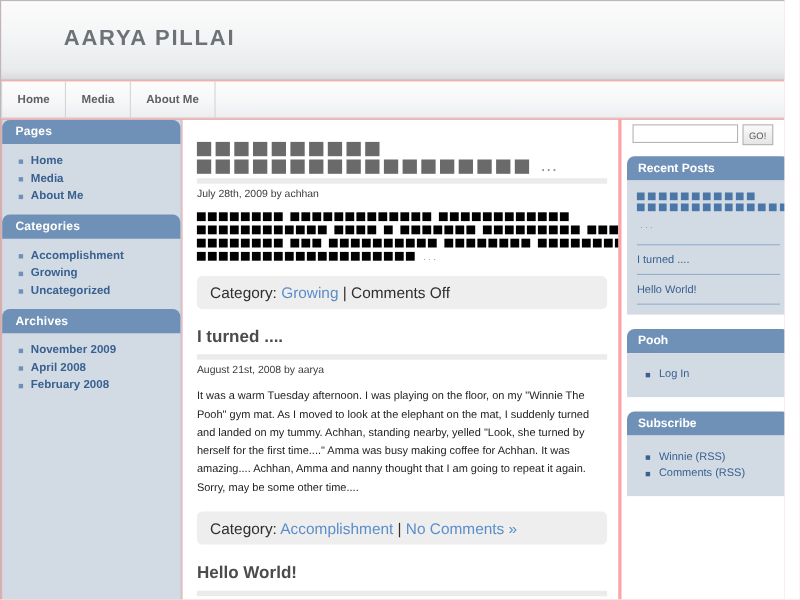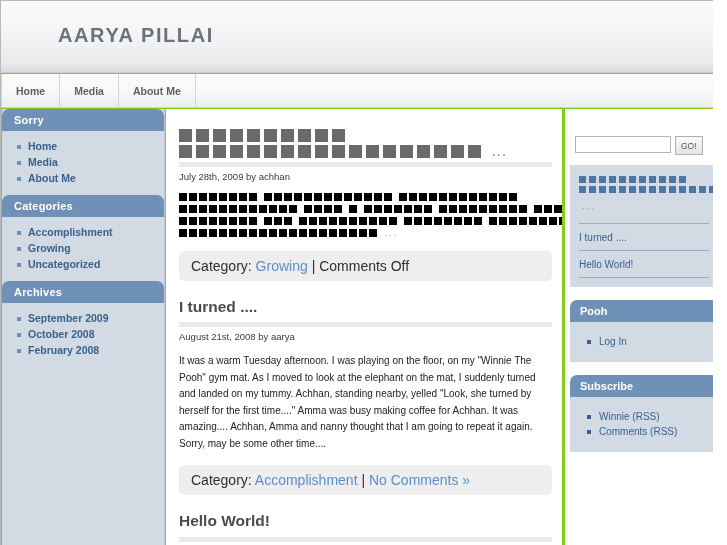--- a/index.html
+++ b/index.html
@@ -7,21 +7,21 @@
     margin: 0; padding: 0;
     width: 727px; height: 545px;
     overflow: hidden;
     background: #ffffff;
     font-family: "Liberation Sans", sans-serif;
   }
 
   #page {
     position: relative;
     width: 713px; height: 545px;
-    background: #84cc16;
+    background: #fca5a5;
     border-left: 1px solid #b9b9b9;
     border-top: 1px solid #b9b9b9;
     overflow: hidden;
   }
 
   
   #header {
     position: absolute; left: 0; top: 0;
     width: 726px; height: 72px;
     background: linear-gradient(to bottom, #fbfbfb 0%, #f4f5f6 45%, #e9eaec 88%, #d8dadd 100%);
@@ -178,21 +178,21 @@
   .body-redact .redact-line { margin-bottom: 4px; }
 
   
   #sidebar-right {
     position: absolute; left: 564px; top: 108px;
     width: 162px; height: 437px;
     background: #ffffff;
     padding: 0;
   }
   #searchform {
-    padding: 27px 9px 10px 10px;
+    padding: 4px 9px 10px 10px;
     display: flex; gap: 4px;
   }
   #search-input {
     width: 96px; height: 17px;
     border: 1px solid #b4b4b4;
     background: #ffffff;
     font-size: 10px;
     padding: 0 3px;
     font-family: "Liberation Sans", sans-serif;
   }
@@ -259,21 +259,21 @@
 
   <div id="navbar">
     <div class="nav-item">Home</div>
     <div class="nav-item">Media</div>
     <div class="nav-item">About Me</div>
   </div>
 
   <div id="sidebar-left">
 
     <div class="widget">
-      <div class="widget-title">Sorry</div>
+      <div class="widget-title">Pages</div>
       <div class="widget-body">
         <ul class="widget-list">
           <li><a>Home</a></li>
           <li><a>Media</a></li>
           <li><a>About Me</a></li>
         </ul>
       </div>
     </div>
 
     <div class="widget">
@@ -284,22 +284,22 @@
           <li><a>Growing</a></li>
           <li><a>Uncategorized</a></li>
         </ul>
       </div>
     </div>
 
     <div class="widget">
       <div class="widget-title">Archives</div>
       <div class="widget-body">
         <ul class="widget-list">
-          <li><a>September 2009</a></li>
-          <li><a>October 2008</a></li>
+          <li><a>November 2009</a></li>
+          <li><a>April 2008</a></li>
           <li><a>February 2008</a></li>
         </ul>
       </div>
     </div>
 
   </div>
 
   <div id="main">
 
     <div class="post">
@@ -350,20 +350,21 @@
   </div>
 
   <div id="sidebar-right">
 
     <div id="searchform">
       <input id="search-input" type="text" placeholder="" style="">
       <button id="search-submit">GO!</button>
     </div>
 
     <div class="rwidget">
+      <div class="rwidget-title">Recent Posts</div>
       <div class="rwidget-body">
         <ul class="recent-list">
           <li>
             <div class="recent-redact">
               <div class="redact-line" id="rp-r1"><span class="blk-blue"></span><span class="blk-blue"></span><span class="blk-blue"></span><span class="blk-blue"></span><span class="blk-blue"></span><span class="blk-blue"></span><span class="blk-blue"></span><span class="blk-blue"></span><span class="blk-blue"></span><span class="blk-blue"></span><span class="blk-blue"></span></div>
               <div class="redact-line" id="rp-r2"><span class="blk-blue"></span><span class="blk-blue"></span><span class="blk-blue"></span><span class="blk-blue"></span><span class="blk-blue"></span><span class="blk-blue"></span><span class="blk-blue"></span><span class="blk-blue"></span><span class="blk-blue"></span><span class="blk-blue"></span><span class="blk-blue"></span><span class="blk-blue"></span><span class="blk-blue"></span><span class="blk-blue"></span><span class="blk-blue"></span></div>
               <span class="ellip-sm">...</span>
             </div>
           </li>
           <li><a>I turned ....</a></li>

